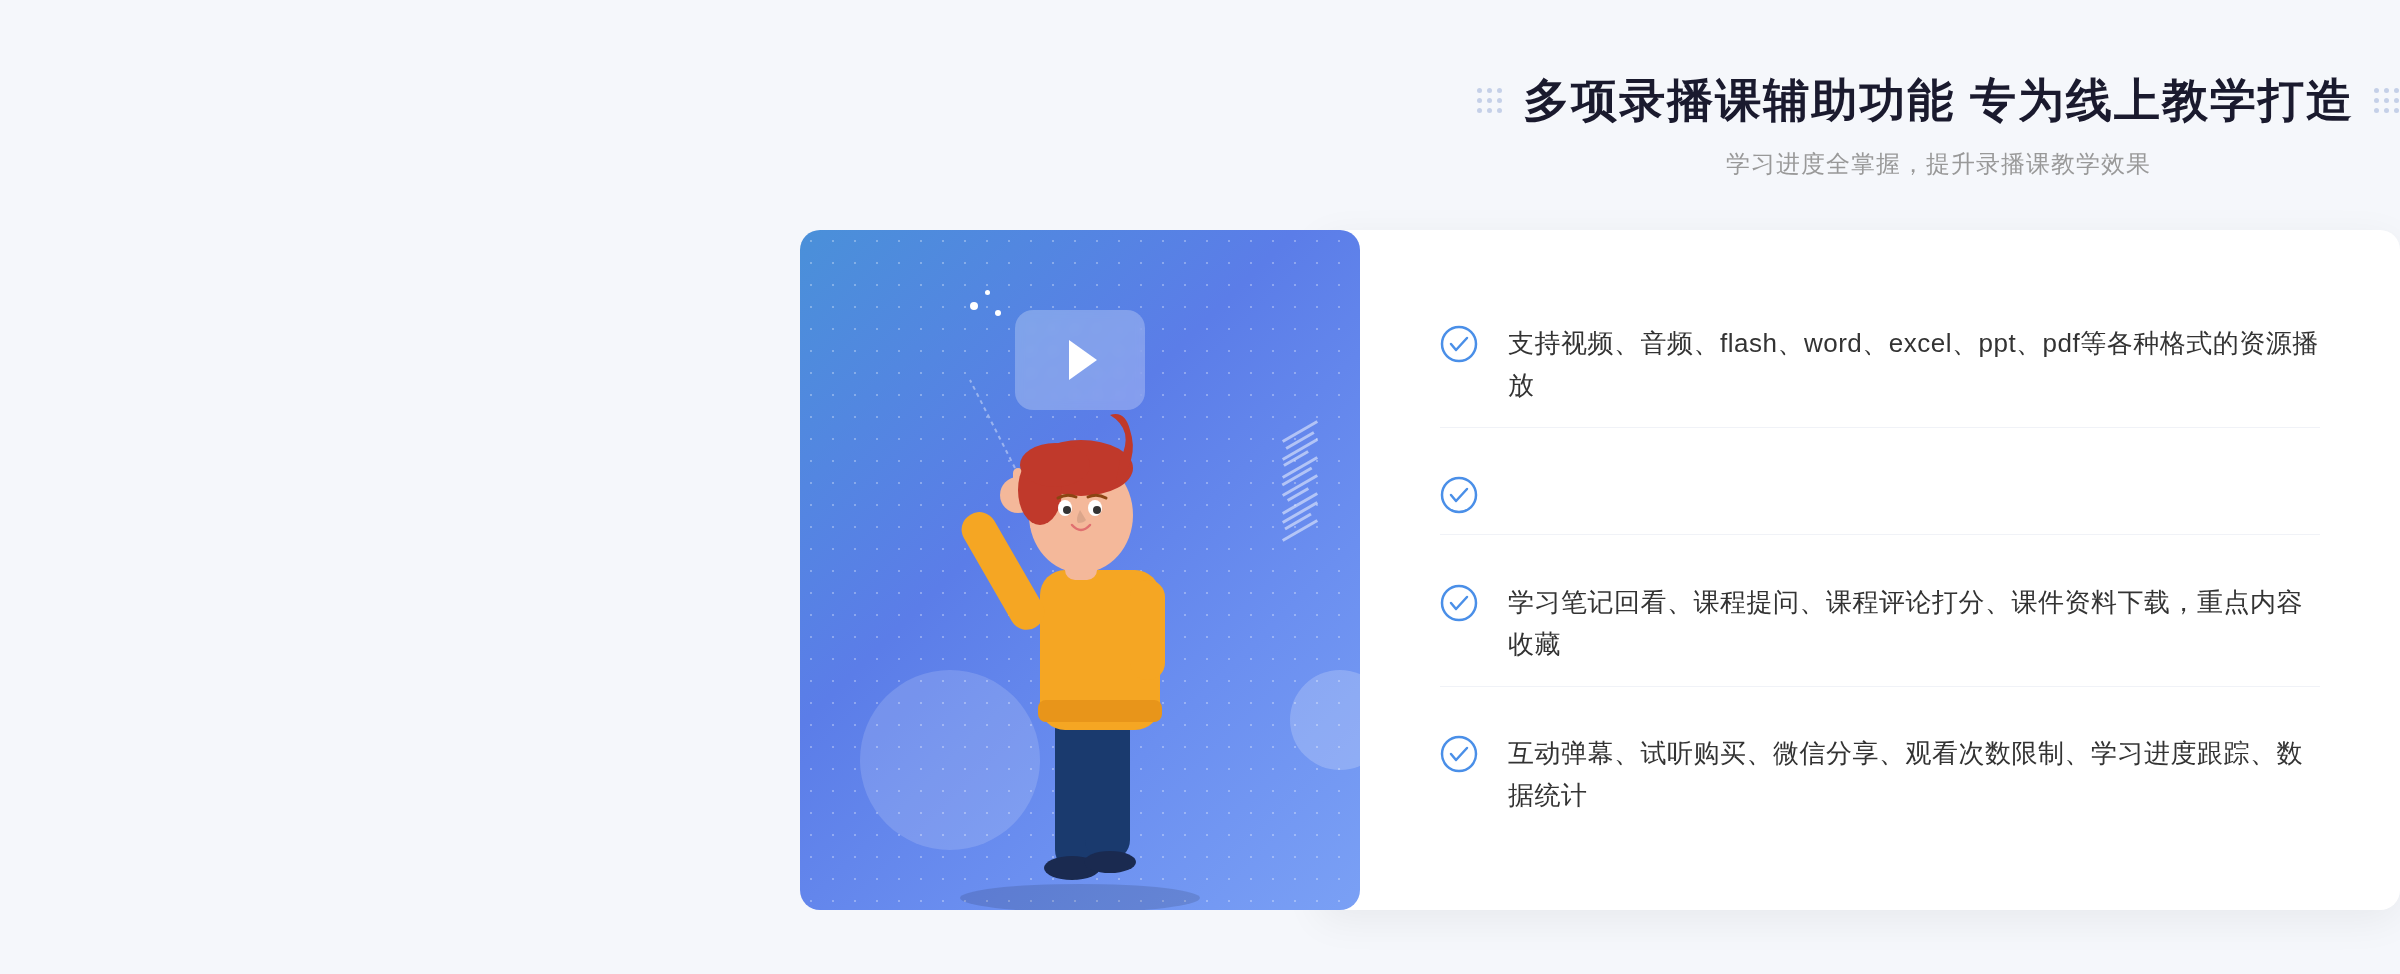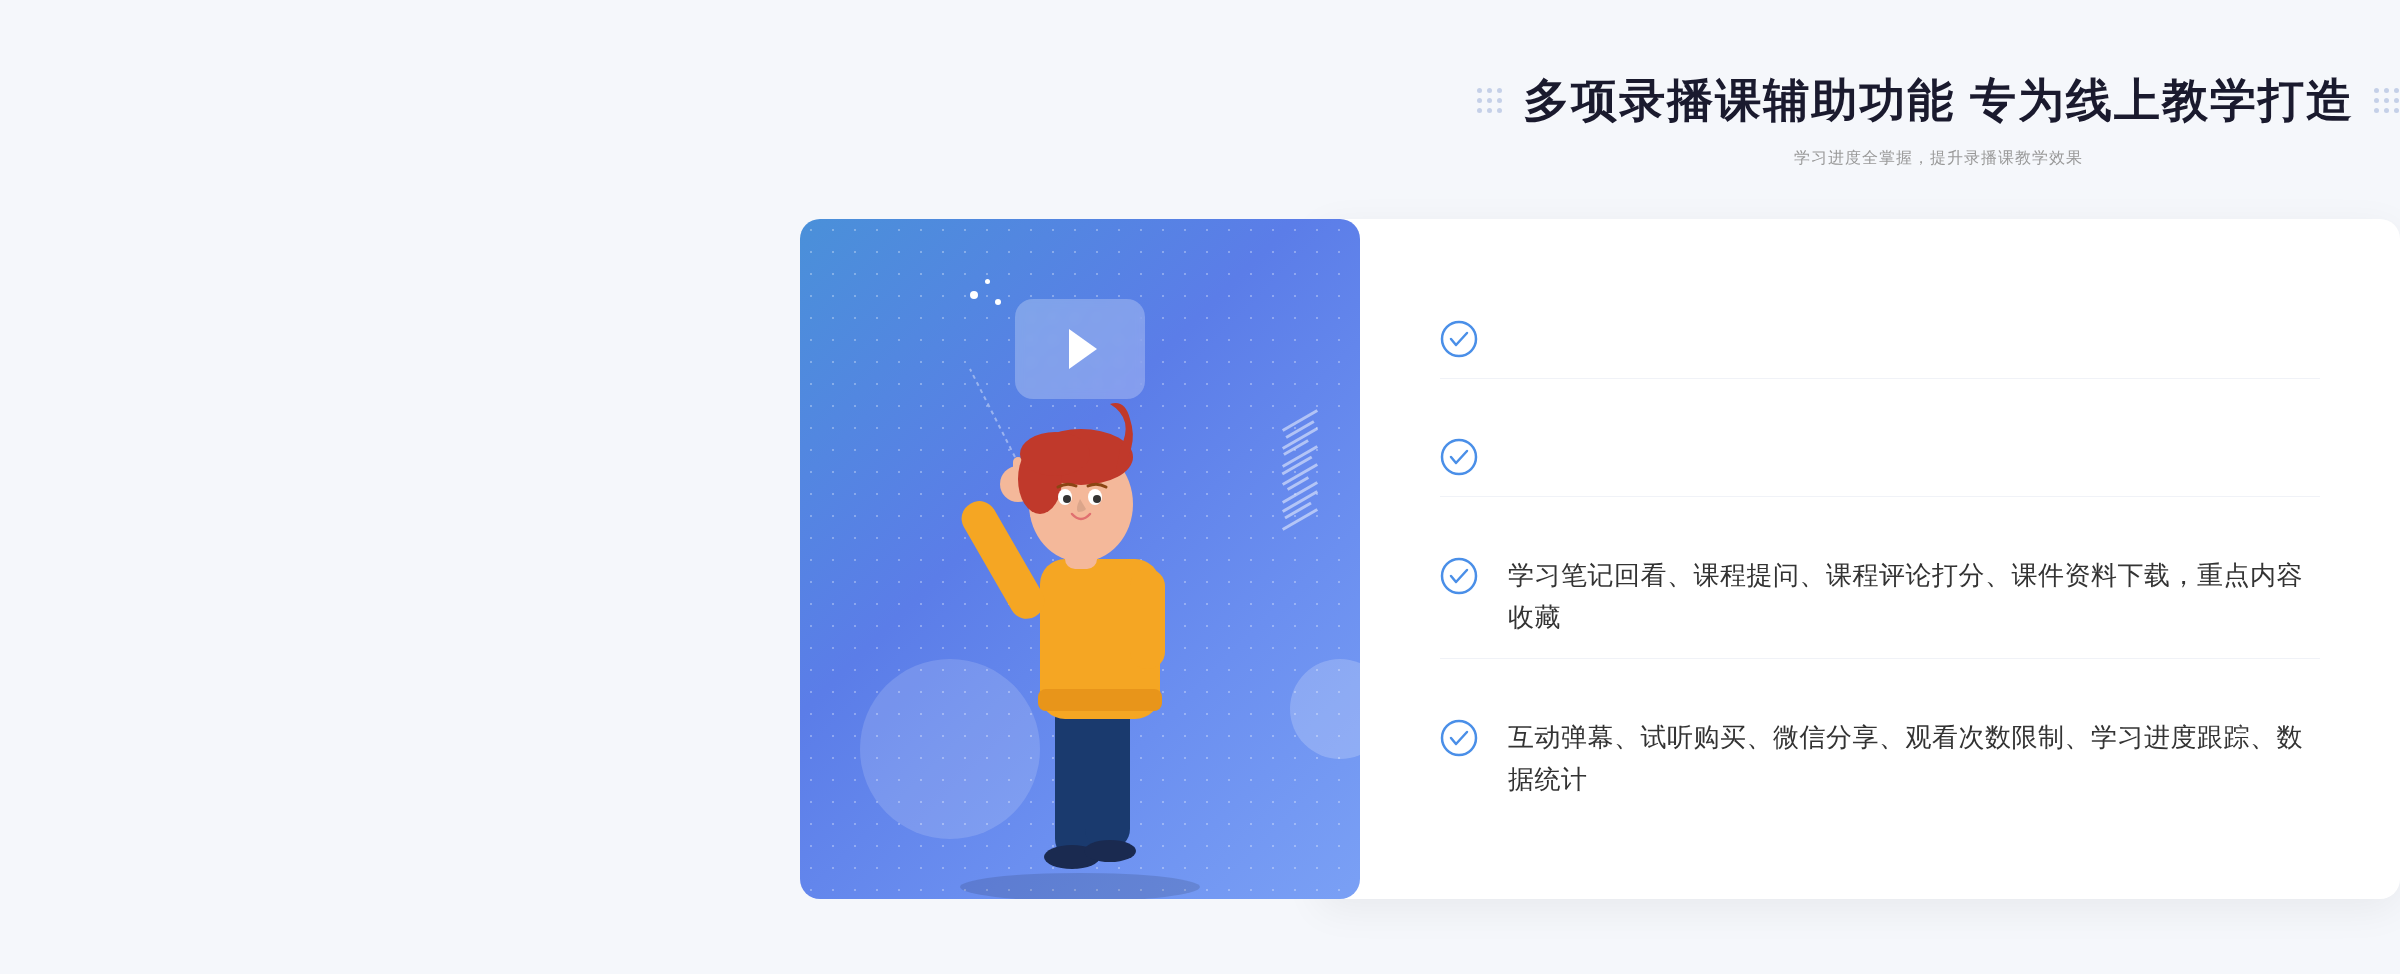--- a/index.html
+++ b/index.html
@@ -64,21 +64,21 @@
     }
 
     .header-title {
       font-size: 46px;
       font-weight: 700;
       color: #1a1a2e;
       letter-spacing: 2px;
     }
 
     .header-subtitle {
-      font-size: 16px;
+      font-size: 24px;
       color: #999;
       letter-spacing: 1px;
     }
 
     
     .main-content {
       display: flex;
       align-items: stretch;
       width: 1600px;
       position: relative;
@@ -415,20 +415,21 @@
 
     <div class="features-panel">
 
       <div class="feature-item">
         <div class="check-icon">
           <svg viewBox="0 0 38 38" fill="none" xmlns="http://www.w3.org/2000/svg">
             <circle cx="19" cy="19" r="17" stroke="#4a8fe8" stroke-width="2.5"></circle>
             <polyline points="11,19 16,25 27,13" stroke="#4a8fe8" stroke-width="2.5" stroke-linecap="round" stroke-linejoin="round"></polyline>
           </svg>
         </div>
+        <span class="feature-text">支持视频、音频、flash、word、excel、ppt、pdf等各种格式的资源播放</span>
       </div>
 
       <div class="feature-item">
         <div class="check-icon">
           <svg viewBox="0 0 38 38" fill="none" xmlns="http://www.w3.org/2000/svg">
             <circle cx="19" cy="19" r="17" stroke="#4a8fe8" stroke-width="2.5"></circle>
             <polyline points="11,19 16,25 27,13" stroke="#4a8fe8" stroke-width="2.5" stroke-linecap="round" stroke-linejoin="round"></polyline>
           </svg>
         </div>
       </div>

